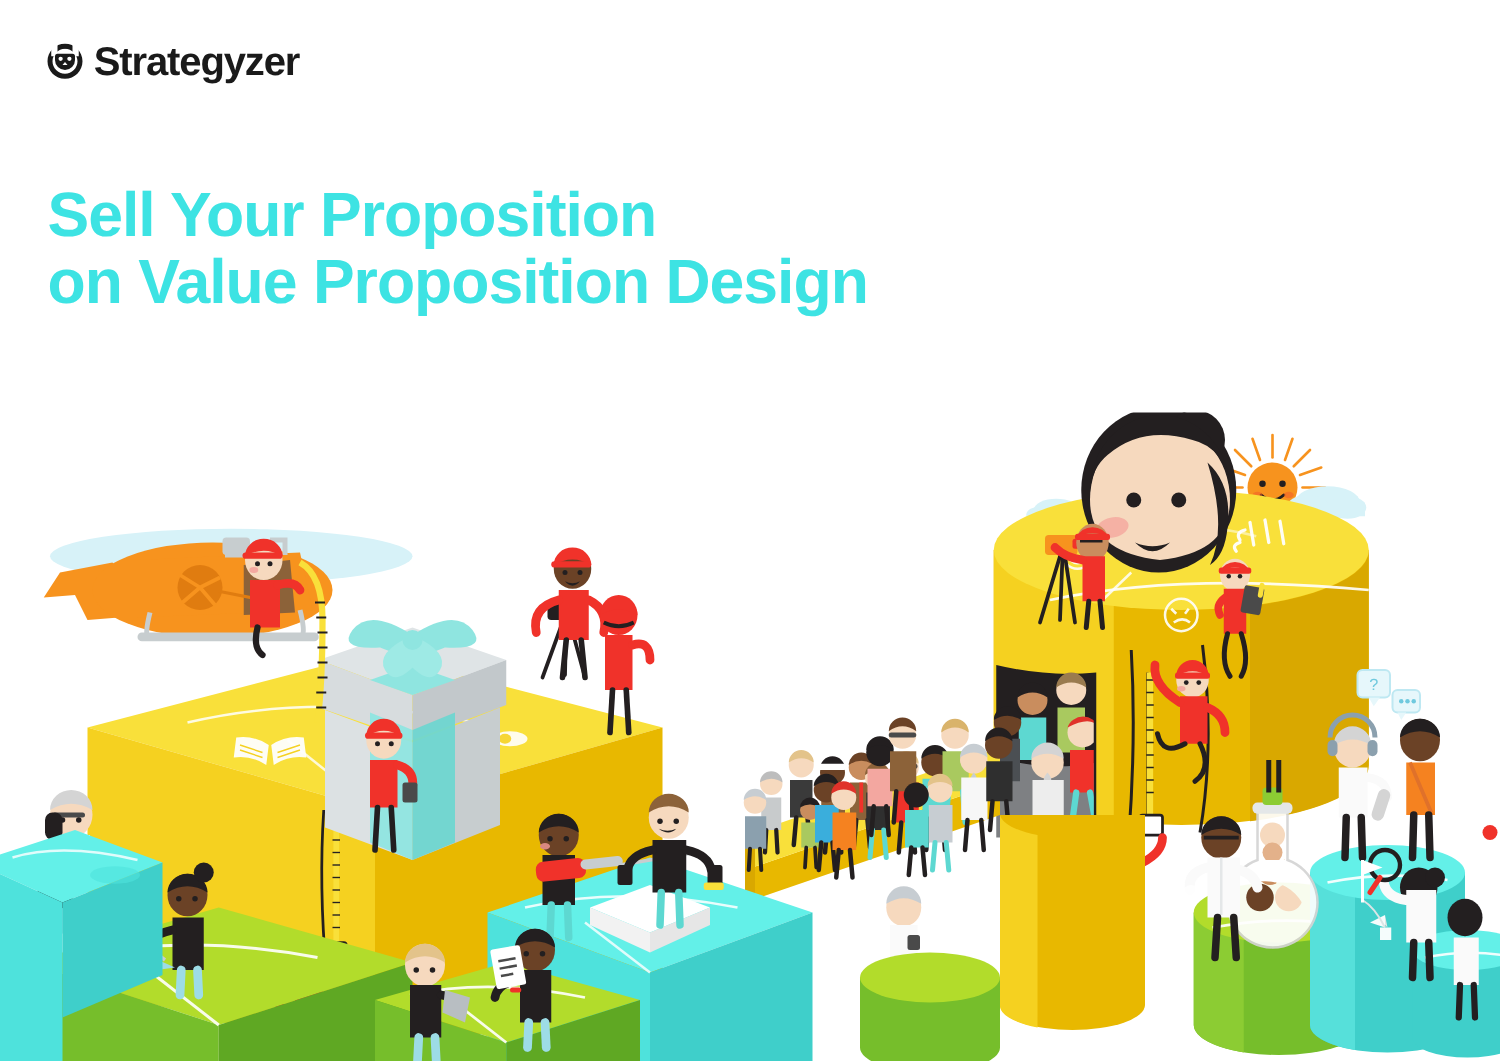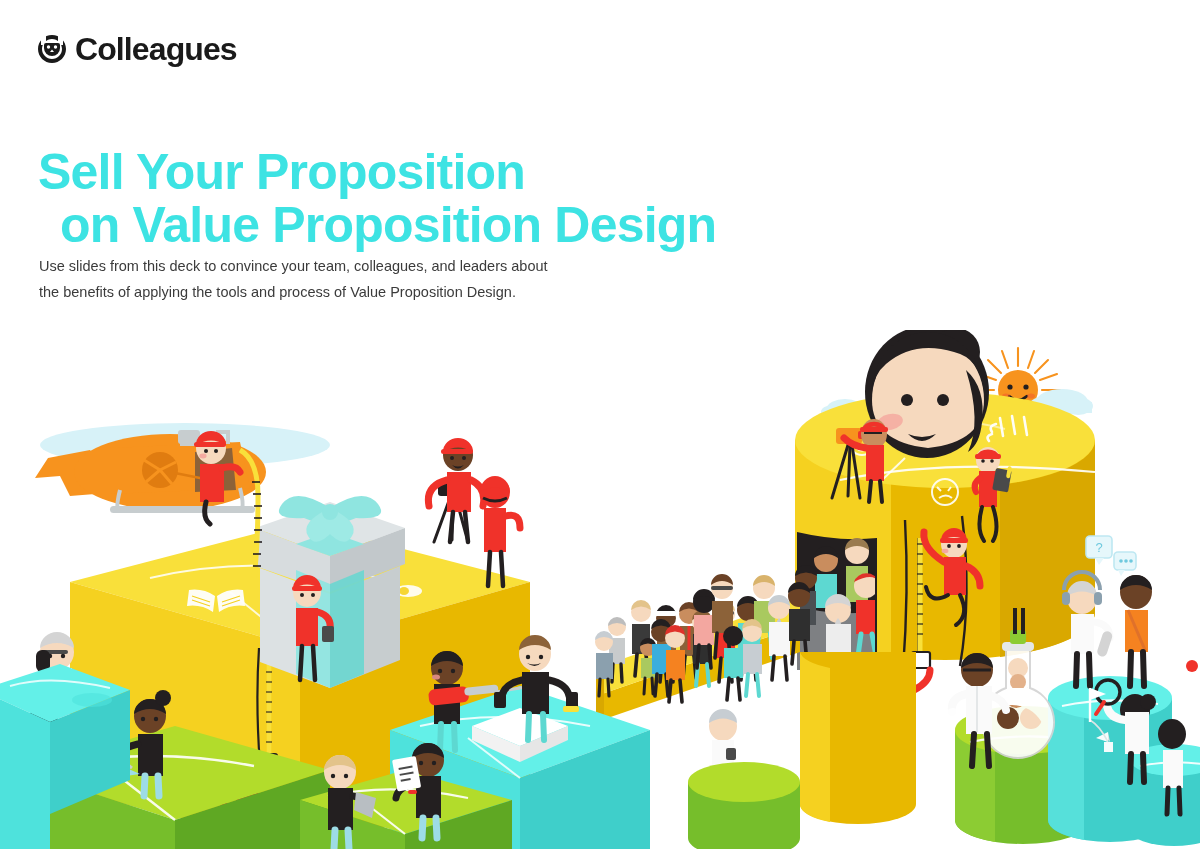--- a/index.html
+++ b/index.html
@@ -27,21 +27,21 @@
     letter-spacing: -0.9px; line-height: 1;
     font-family: "Liberation Sans", "DejaVu Sans", sans-serif;
   }
 
   .headline {
     position: absolute; left: 38px; top: 112px; width: 860px;
     font-size: 50px; font-weight: bold; line-height: 1.06;
     letter-spacing: -0.8px; color: #3DE3E3;
     font-family: "Liberation Sans", "DejaVu Sans", sans-serif;
   }
-  .headline .l2 { display: block; margin-left: 22px; }
+  .headline .l2 { display: block; }
 
   .subhead {
     position: absolute; left: 39px; top: 238px; width: 640px;
     font-size: 14.5px; line-height: 1.85; color: #3b3b3b;
     font-family: "Liberation Sans", "DejaVu Sans", sans-serif;
   }
   .subhead .s2 { display: block; }
 
   
   .art { position: absolute; left: 0; top: 330px; width: 1200px; height: 519px; }
@@ -56,32 +56,28 @@
     <svg class="logo-mark" viewBox="0 0 64 64" aria-hidden="true">
       <path d="M32 4 C16.5 4 4 16.5 4 32 C4 47.5 16.5 60 32 60 C47.5 60 60 47.5 60 32 C60 16.5 47.5 4 32 4 Z M32 12 C43.0 12 52 21 52 32 C52 43 43.0 52 32 52 C21 52 12 43 12 32 C12 21 21 12 32 12 Z" fill="#1a1a1a"></path>
       <rect x="10" y="4" width="10" height="20" fill="#ffffff"></rect>
       <rect x="44" y="4" width="10" height="20" fill="#ffffff"></rect>
       <path d="M20 20 h24 a4 4 0 0 1 4 4 v6 a16 16 0 0 1 -32 0 v-6 a4 4 0 0 1 4 -4 Z" fill="#1a1a1a"></path>
       <circle cx="25" cy="28" r="3.4" fill="#ffffff"></circle>
       <circle cx="39" cy="28" r="3.4" fill="#ffffff"></circle>
       <path d="M32 33 l-4 5 h8 Z" fill="#ffffff"></path>
       <path d="M22 10 q10 -5 20 0 q-10 3 -20 0 Z" fill="#1a1a1a"></path>
     </svg>
-    <span class="logo-word">Colleagues</span>
+    <span class="logo-word">Strategyzer</span>
   </div>
 
   <h1 class="headline">
     <span>Sell Your Proposition</span>
     <span class="l2">on Value Proposition Design</span>
   </h1>
 
-  <p class="subhead">
-    <span>Use slides from this deck to convince your team, colleagues, and leaders about</span>
-    <span class="s2">the benefits of applying the tools and process of Value Proposition Design.</span>
-  </p>
 
   <div class="art">
   <svg viewBox="0 0 1200 519" xmlns="http://www.w3.org/2000/svg">
     <defs>
       <clipPath id="clipDoor">
             <path d="M795 205 h80 v140 h-80 Z"></path>
           </clipPath>
       <clipPath id="clipFlask">
             <path d="M1012 375 a34 34 0 1 0 0.1 0 Z M1006 318 h22 v40 h-22 Z"></path>
           </clipPath>

